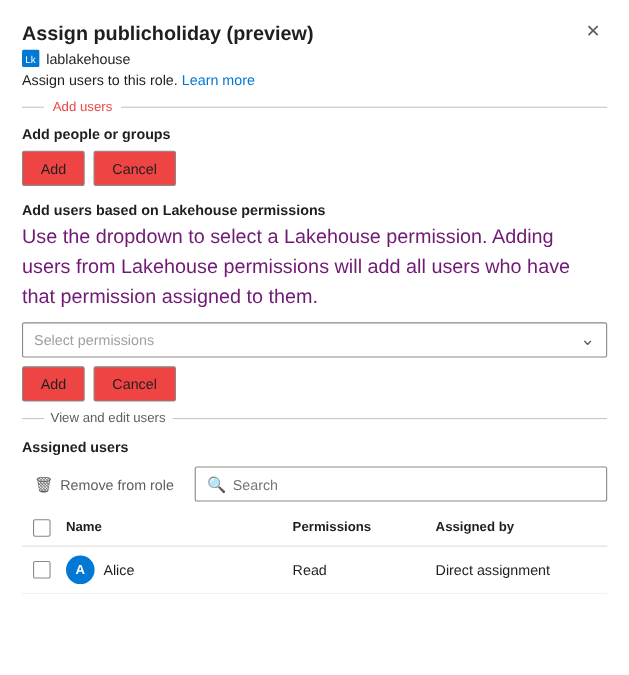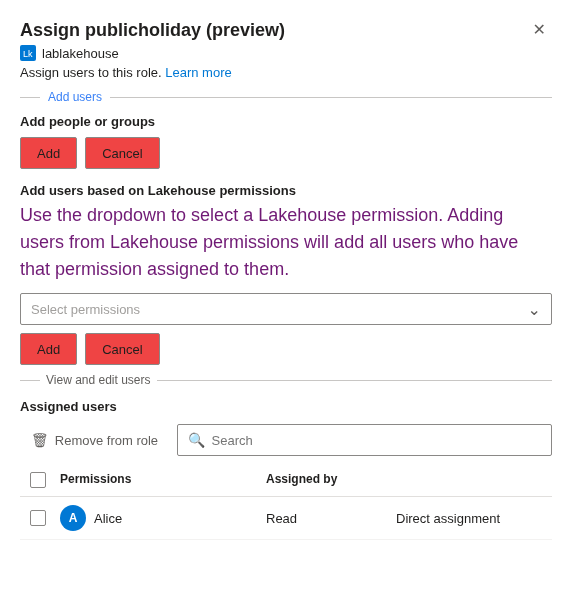--- a/index.html
+++ b/index.html
@@ -65,21 +65,21 @@
     .learn-more {
       color: #0078d4;
       text-decoration: none;
       cursor: pointer;
     }
     .section-divider {
       display: flex;
       align-items: center;
       gap: 8px;
       margin: 10px 0 10px 0;
-      color: #3b82f6;
+      color: #ef4444;
       font-size: 12px;
     }
     .section-divider::before {
       content: '';
       flex: 0 0 20px;
       height: 1px;
       background: #c8c6c4;
     }
     .section-divider::after {
       content: '';
@@ -347,20 +347,21 @@
       <input type="text" class="search-input" placeholder="Search" style="">
     </div>
   </div>
 
   
   <div class="table-container">
     <div class="table-header">
       <div class="th checkbox-cell">
         <div class="checkbox"></div>
       </div>
+      <div class="th">Name</div>
       <div class="th">Permissions</div>
       <div class="th">Assigned by</div>
     </div>
     <div class="table-row-data">
       <div class="td checkbox-cell">
         <div class="checkbox"></div>
       </div>
       <div class="td user-cell">
         <div class="avatar">A</div>
         <span>Alice</span>

